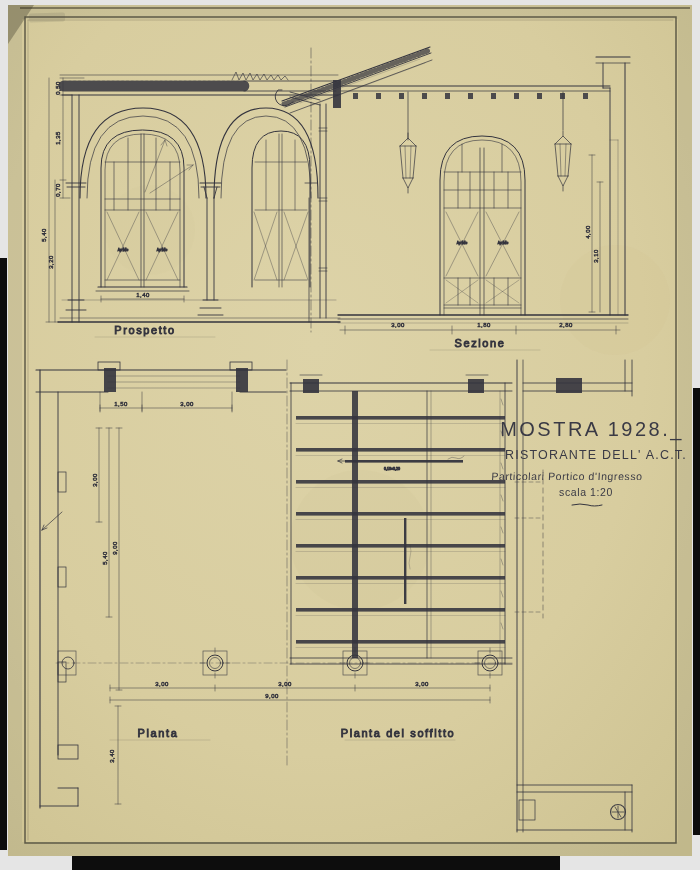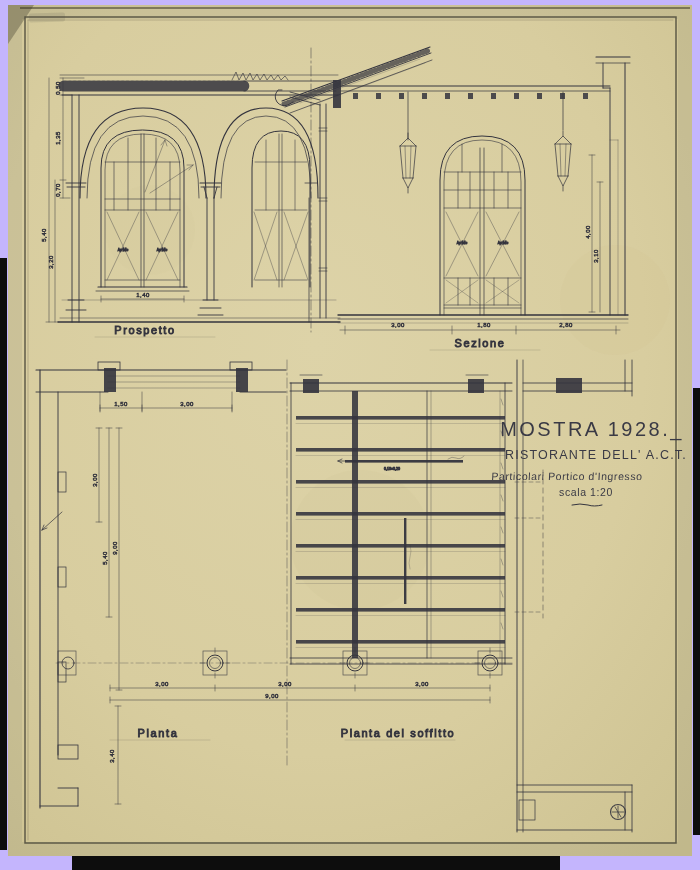--- a/index.html
+++ b/index.html
@@ -1,16 +1,16 @@
 <!DOCTYPE html>
 <html><head>
 <meta charset="utf-8">
 <style>
   html,body{margin:0;padding:0;background:#ffffff;}
-  .stage{position:relative;width:700px;height:870px;background:#c4b5fd;overflow:hidden;
+  .stage{position:relative;width:700px;height:870px;background:#e5e5e5;overflow:hidden;
          font-family:"Liberation Sans",sans-serif;}
   svg{display:block}
   .ink{stroke:#34343e;fill:none;stroke-linecap:round;}
   .hand{font-family:"Liberation Sans",sans-serif;fill:#3a3a45;}
   .h-lg{font-size:20px;letter-spacing:2.5px;}
   .h-md{font-size:12.5px;letter-spacing:1.2px;}
   .h-sm{font-size:10.5px;letter-spacing:.6px;}
   .lbl{font-size:11px;letter-spacing:1.6px;fill:#45454f;}
   .dim{font-size:6px;letter-spacing:.4px;fill:#3d3d47;}
   .tiny{font-size:3.2px;fill:#3d3d47;}

